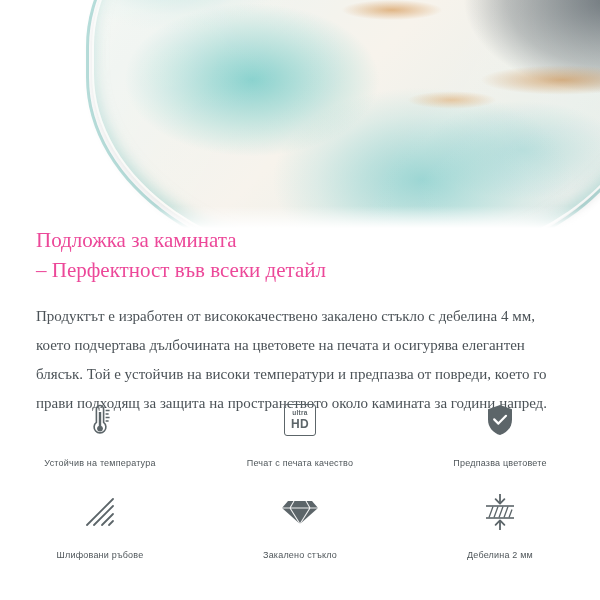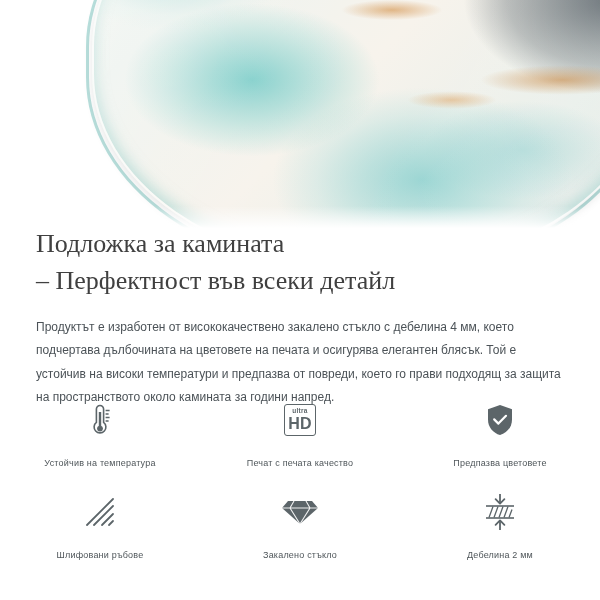--- a/index.html
+++ b/index.html
@@ -87,33 +87,34 @@
   
   .content {
     position: absolute;
     left: 0; top: 226px;
     width: 600px;
   }
   .headline {
     margin: 0;
     padding: 0 36px;
     font-family: "Liberation Serif", serif;
-    font-size: 26px;
+    font-size: 21px;
     line-height: 1.42;
-    color: #404040;
+    color: #ec4899;
     font-weight: 400;
   }
   .headline .l2 { display: block; }
 
   .body-copy {
     margin: 16px 0 0 0;
     padding: 0 36px;
-    font-size: 12px;
+    font-size: 15px;
     line-height: 1.95;
     color: #4b5257;
+    font-family: Liberation Serif, serif;
   }
   .body-copy p { margin: 0; }
 
   
   .features {
     position: absolute;
     left: 0; top: 398px;
     width: 600px;
     display: grid;
     grid-template-columns: repeat(3, 1fr);
@@ -142,21 +143,21 @@
   }
   .ultrahd {
     width: 32px; height: 32px;
     border: 1.6px solid #5c6569;
     border-radius: 3px;
     display: flex; flex-direction: column;
     align-items: center; justify-content: center;
     line-height: 1;
   }
   .ultrahd .u1 { font-size: 6.5px; font-weight: bold; letter-spacing: .3px; color:#5c6569; }
-  .ultrahd .u2 { font-size: 16px; font-weight: bold; letter-spacing: .3px; color:#5c6569; margin-top:1px; }
+  .ultrahd .u2 { font-size: 12px; font-weight: bold; letter-spacing: .3px; color:#5c6569; margin-top:1px; }
 </style>
 </head>
 <body>
 
 <div class="hero">
   <div class="glass-rim"></div>
   <div class="glass-panel">
     <div class="sheen"></div>
     <div class="edge"></div>
   </div>

